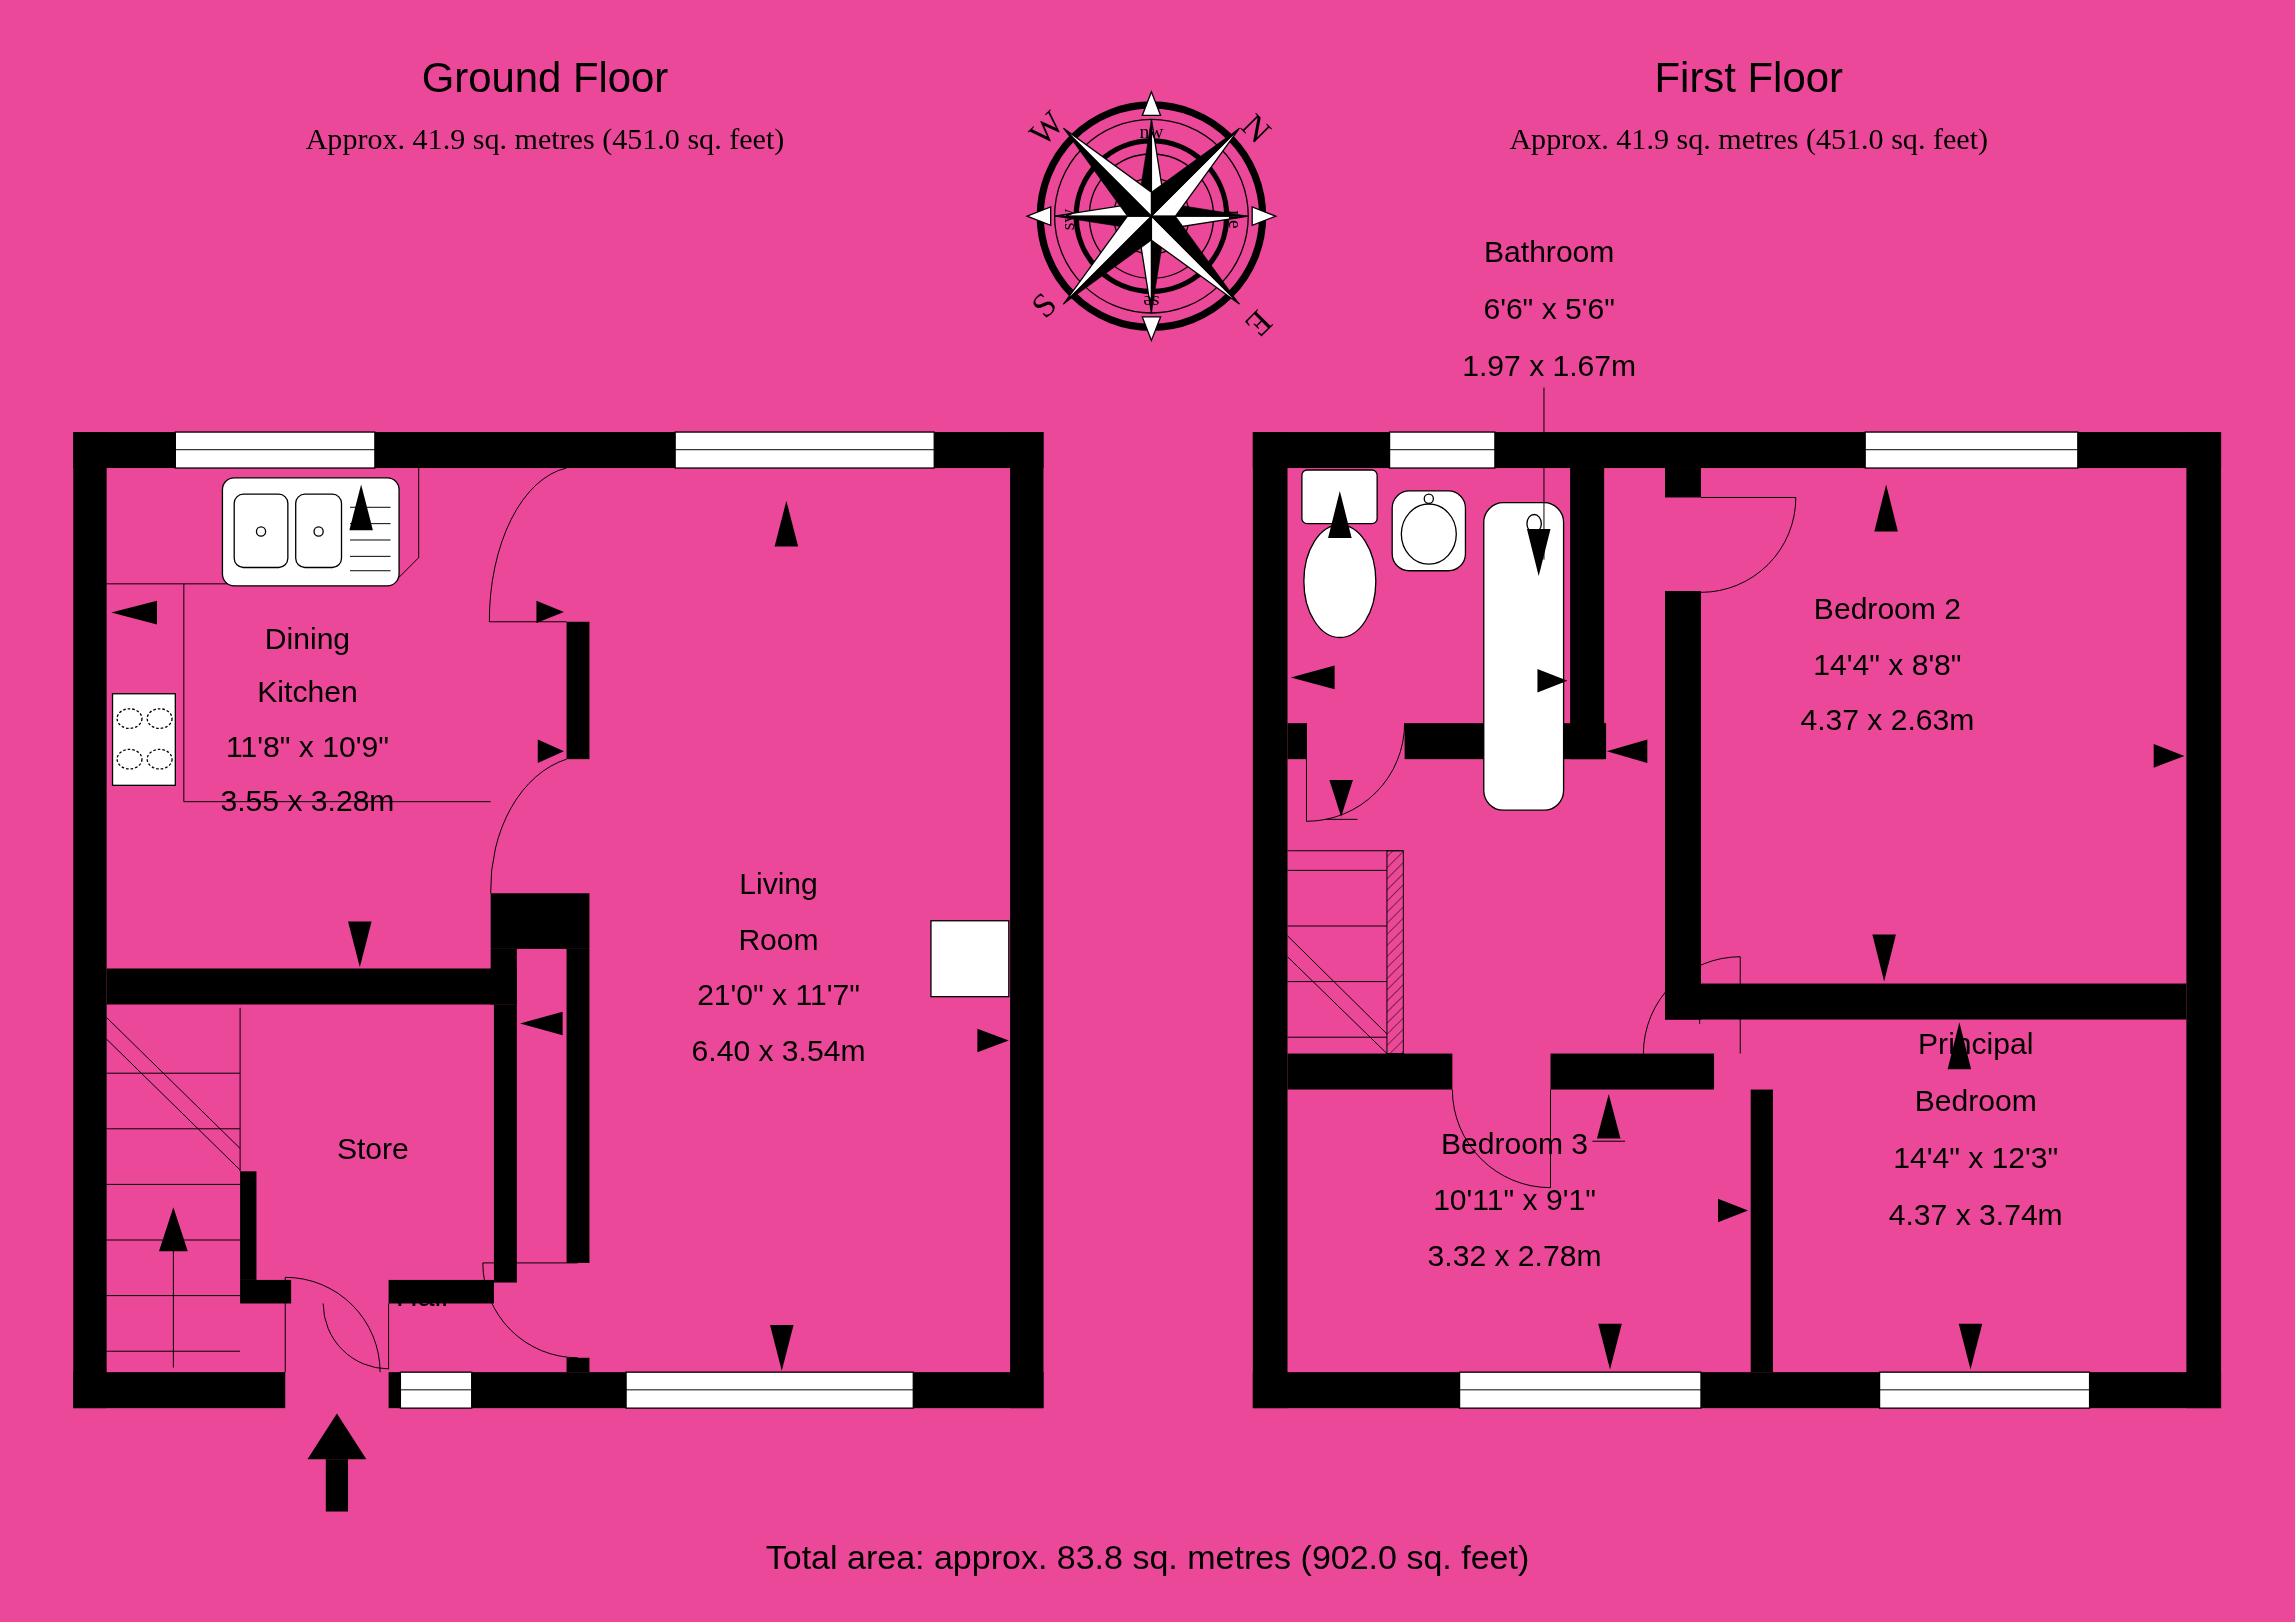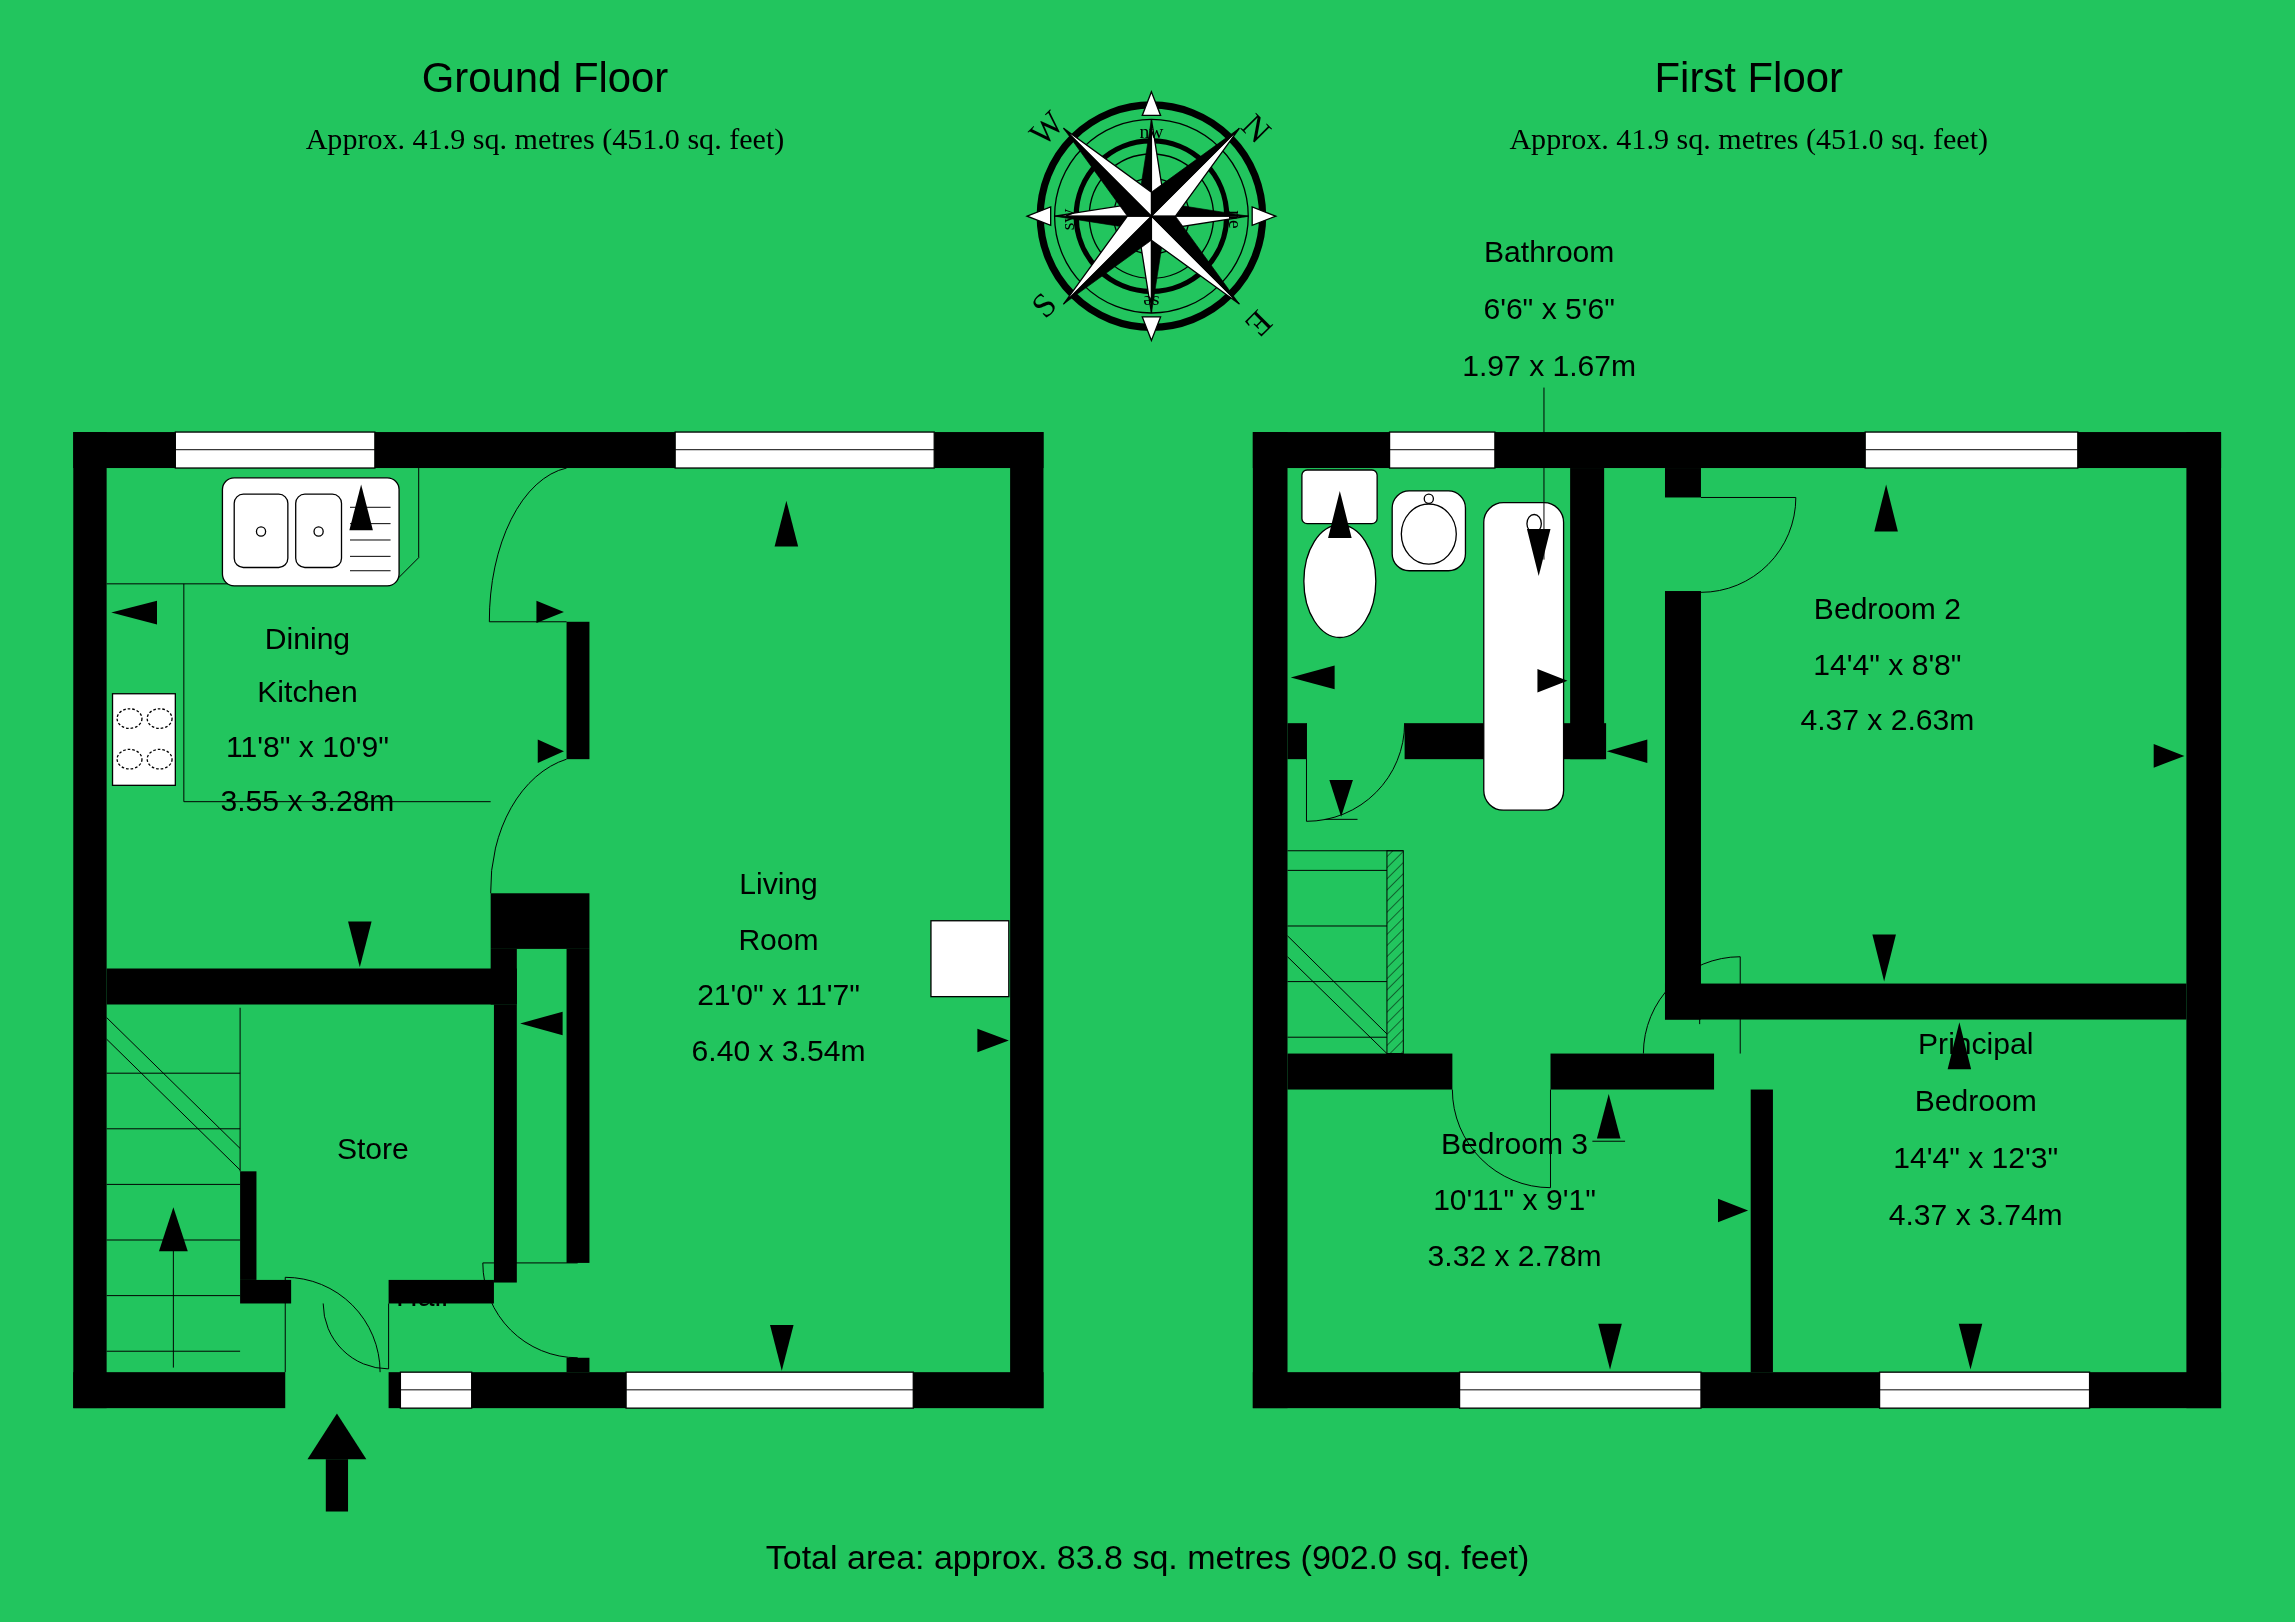--- a/index.html
+++ b/index.html
@@ -1,16 +1,16 @@
 <!DOCTYPE html>
 <html style="font-size:10.5px"><head>
 <meta charset="utf-8">
 <style>
   html,body{margin:0;padding:0;background:#ffffff;}
-  .page{position:relative;width:2295px;height:1623px;background:#22c55e;}
+  .page{position:relative;width:2295px;height:1623px;background:#ec4899;}
   svg{display:block;}
   text{fill:#000;}
   .t-title{font:64px "Liberation Sans",sans-serif;}
   .t-sub{font:46px "Liberation Serif",serif;}
   .t-room{font:46px "Liberation Sans",sans-serif;}
   .t-total{font:52px "Liberation Sans",sans-serif;}
   .t-comp{font:52px "Liberation Serif",serif;}
   .t-comp-sm{font:30px "Liberation Serif",serif;}
   .wall{fill:#000;stroke:none;}
   .thin15{stroke:#000;stroke-width:1.5;fill:none;}

